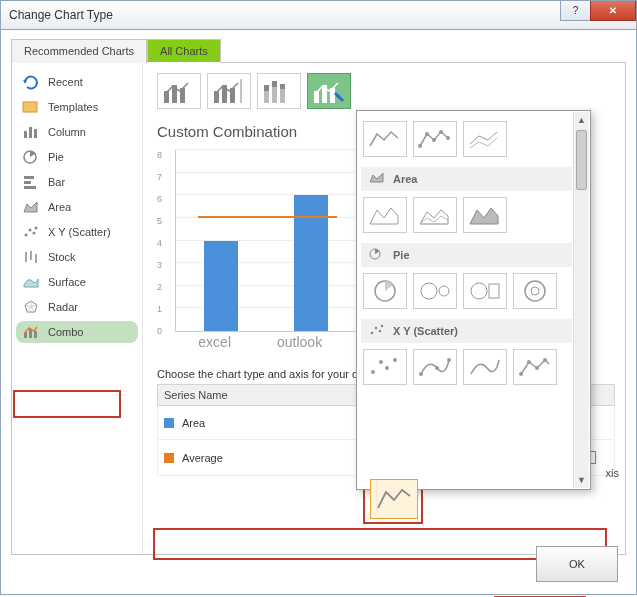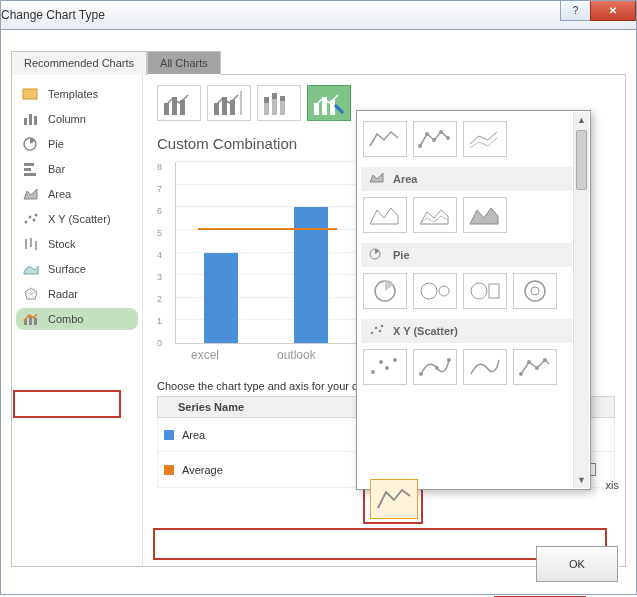--- a/index.html
+++ b/index.html
@@ -1,32 +1,32 @@
 <!DOCTYPE html>
 <html><head>
 <meta charset="utf-8">
 <style>
 * { box-sizing: border-box; margin: 0; padding: 0; font-family: "Segoe UI", Tahoma, sans-serif; font-size: 11px; }
 body { background: #fff; width: 637px; height: 597px; overflow: hidden; position: relative; }
 
 
-.titlebar { height: 30px; background: linear-gradient(#fdfefe, #e9edf2); border: 1px solid #8fa3bd; display: flex; align-items: center; position: relative; }
+.titlebar { height: 30px; background: linear-gradient(#fdfefe, #e9edf2); border: 1px solid #8fa3bd; display: flex; align-items: center; padding-left: 8px; position: relative; }
 .titlebar .title { font-size: 12px; color: #333; }
 .titlebar .win-buttons { position: absolute; right: 0; top: 0; display: flex; }
 .win-btn { width: 30px; height: 20px; border: 1px solid #8fa3bd; border-top: none; display: flex; align-items: center; justify-content: center; background: linear-gradient(#f4f7fb,#dfe6ef); font-size: 10px; color: #333; }
 .win-btn.close { width: 46px; background: linear-gradient(#e2735e,#c8412a); color: #fff; font-weight: bold; border-color: #a03020; }
 .win-btn.help { border-right: none; }
 
 
 .dialog-body { border: 1px solid #8fa3bd; border-top: none; height: 565px; background: #fff; padding: 8px 10px 10px 10px; position: relative; }
 
 
 .tabs { display: flex; gap: 0; border-bottom: 1px solid #c5c5c5; margin-bottom: 0; }
-.tab { padding: 5px 12px; border: 1px solid #c5c5c5; border-bottom: none; background: #f3f3f3; color: #444; position: relative; top: 1px; margin-top: 12px; }
-.tab.active { background: #a3a3a3; border-bottom: 1px solid #fff; font-weight: normal; }
+.tab { padding: 5px 12px; border: 1px solid #c5c5c5; border-bottom: none; background: #f3f3f3; color: #444; position: relative; top: 1px; }
+.tab.active { background: #84cc16; border-bottom: 1px solid #fff; font-weight: normal; }
 
 
 .main-panel { border: 1px solid #c5c5c5; border-top: none; height: 492px; display: flex; }
 
 
 .sidebar { width: 130px; padding: 8px 4px; }
 .side-item { display: flex; align-items: center; gap: 8px; padding: 4px 6px; color: #444; margin-bottom: 3px; cursor: default; }
 .side-item.selected { background: #c5e0c1; border-radius: 8px; }
 .side-item .ico { width: 18px; height: 14px; display: flex; align-items: center; justify-content: center; }
 .red-box { border: 2px solid #c0392b; position: absolute; pointer-events: none; }
@@ -38,25 +38,25 @@
 .subtype.selected { background: #7ec489; border: 1px solid #57a063; }
 .section-title { font-size: 15px; color: #555; margin-bottom: 6px; }
 
 
 .mini-chart { width: 210px; height: 210px; position: relative; }
 .ytick { position: absolute; left: 0; font-size: 9px; color: #999; }
 .plot { position: absolute; left: 18px; right: 0; top: 4px; bottom: 24px; border-left: 1px solid #ccc; border-bottom: 1px solid #ccc; }
 .grid { position: absolute; left: 0; right: 0; border-top: 1px solid #eee; }
 .bar { position: absolute; bottom: 0; width: 34px; background: #4a90d9; }
 .avg-line { position: absolute; border-top: 2px solid #e67e22; }
-.xlab { position: absolute; bottom: 6px; font-size: 12px; color: #999; text-align: left; }
+.xlab { position: absolute; bottom: 6px; font-size: 14px; color: #999; text-align: right; }
 
 .choose-text { font-size: 11px; color: #333; margin-top: 12px; }
 .series-head { display: flex; background: #f0f0f0; border: 1px solid #d5d5d5; margin-top: 4px; height: 22px; align-items: center; }
-.series-head .col1 { width: 210px; padding-left: 20px; color: #444; font-weight: bold; }
+.series-head .col1 { width: 210px; padding-left: 6px; color: #444; }
 .series-head .col2 { flex: 1; color: #444; }
 .series-row { display: flex; align-items: center; height: 34px; border: 1px solid #eee; border-top: none; padding-left: 6px; position: relative; }
 .series-row .sw { width: 10px; height: 10px; margin-right: 8px; }
 .series-row .name { width: 186px; color: #333; }
 .series-row .type-cell { flex: 1; color: #333; }
 .series-row .chk { position: absolute; right: 18px; width: 13px; height: 13px; border: 1px solid #888; background: #fff; }
 
 
 .dropdown { position: absolute; left: 355px; top: 80px; width: 235px; height: 380px; background: #fff; border: 1px solid #999; box-shadow: 3px 3px 8px rgba(0,0,0,0.25); z-index: 5; }
 .dd-inner { position: absolute; left: 4px; right: 18px; top: 4px; bottom: 4px; overflow: hidden; }
@@ -93,20 +93,29 @@
 <div class="dialog-body">
 
   <div class="tabs">
     <div class="tab">Recommended Charts</div>
     <div class="tab active">All Charts</div>
   </div>
 
   <div class="main-panel">
 
     <div class="sidebar">
+      <div class="side-item">
+        <span class="ico">
+            <svg width="16" height="14">
+              <path d="M2 8 A6 6 0 1 1 4 12" fill="none" stroke="#2a6fc9" stroke-width="2"></path>
+              <path d="M2 8 l-2 -3 l4 0 z" fill="#2a6fc9"></path>
+            </svg>
+          </span>
+        <span>Recent</span>
+      </div>
       <div class="side-item">
         <span class="ico">
             <svg width="16" height="12">
               <rect x="0" y="1" width="14" height="10" fill="#f3c268" stroke="#d09a30"></rect>
             </svg>
           </span>
         <span>Templates</span>
       </div>
       <div class="side-item">
         <span class="ico">

